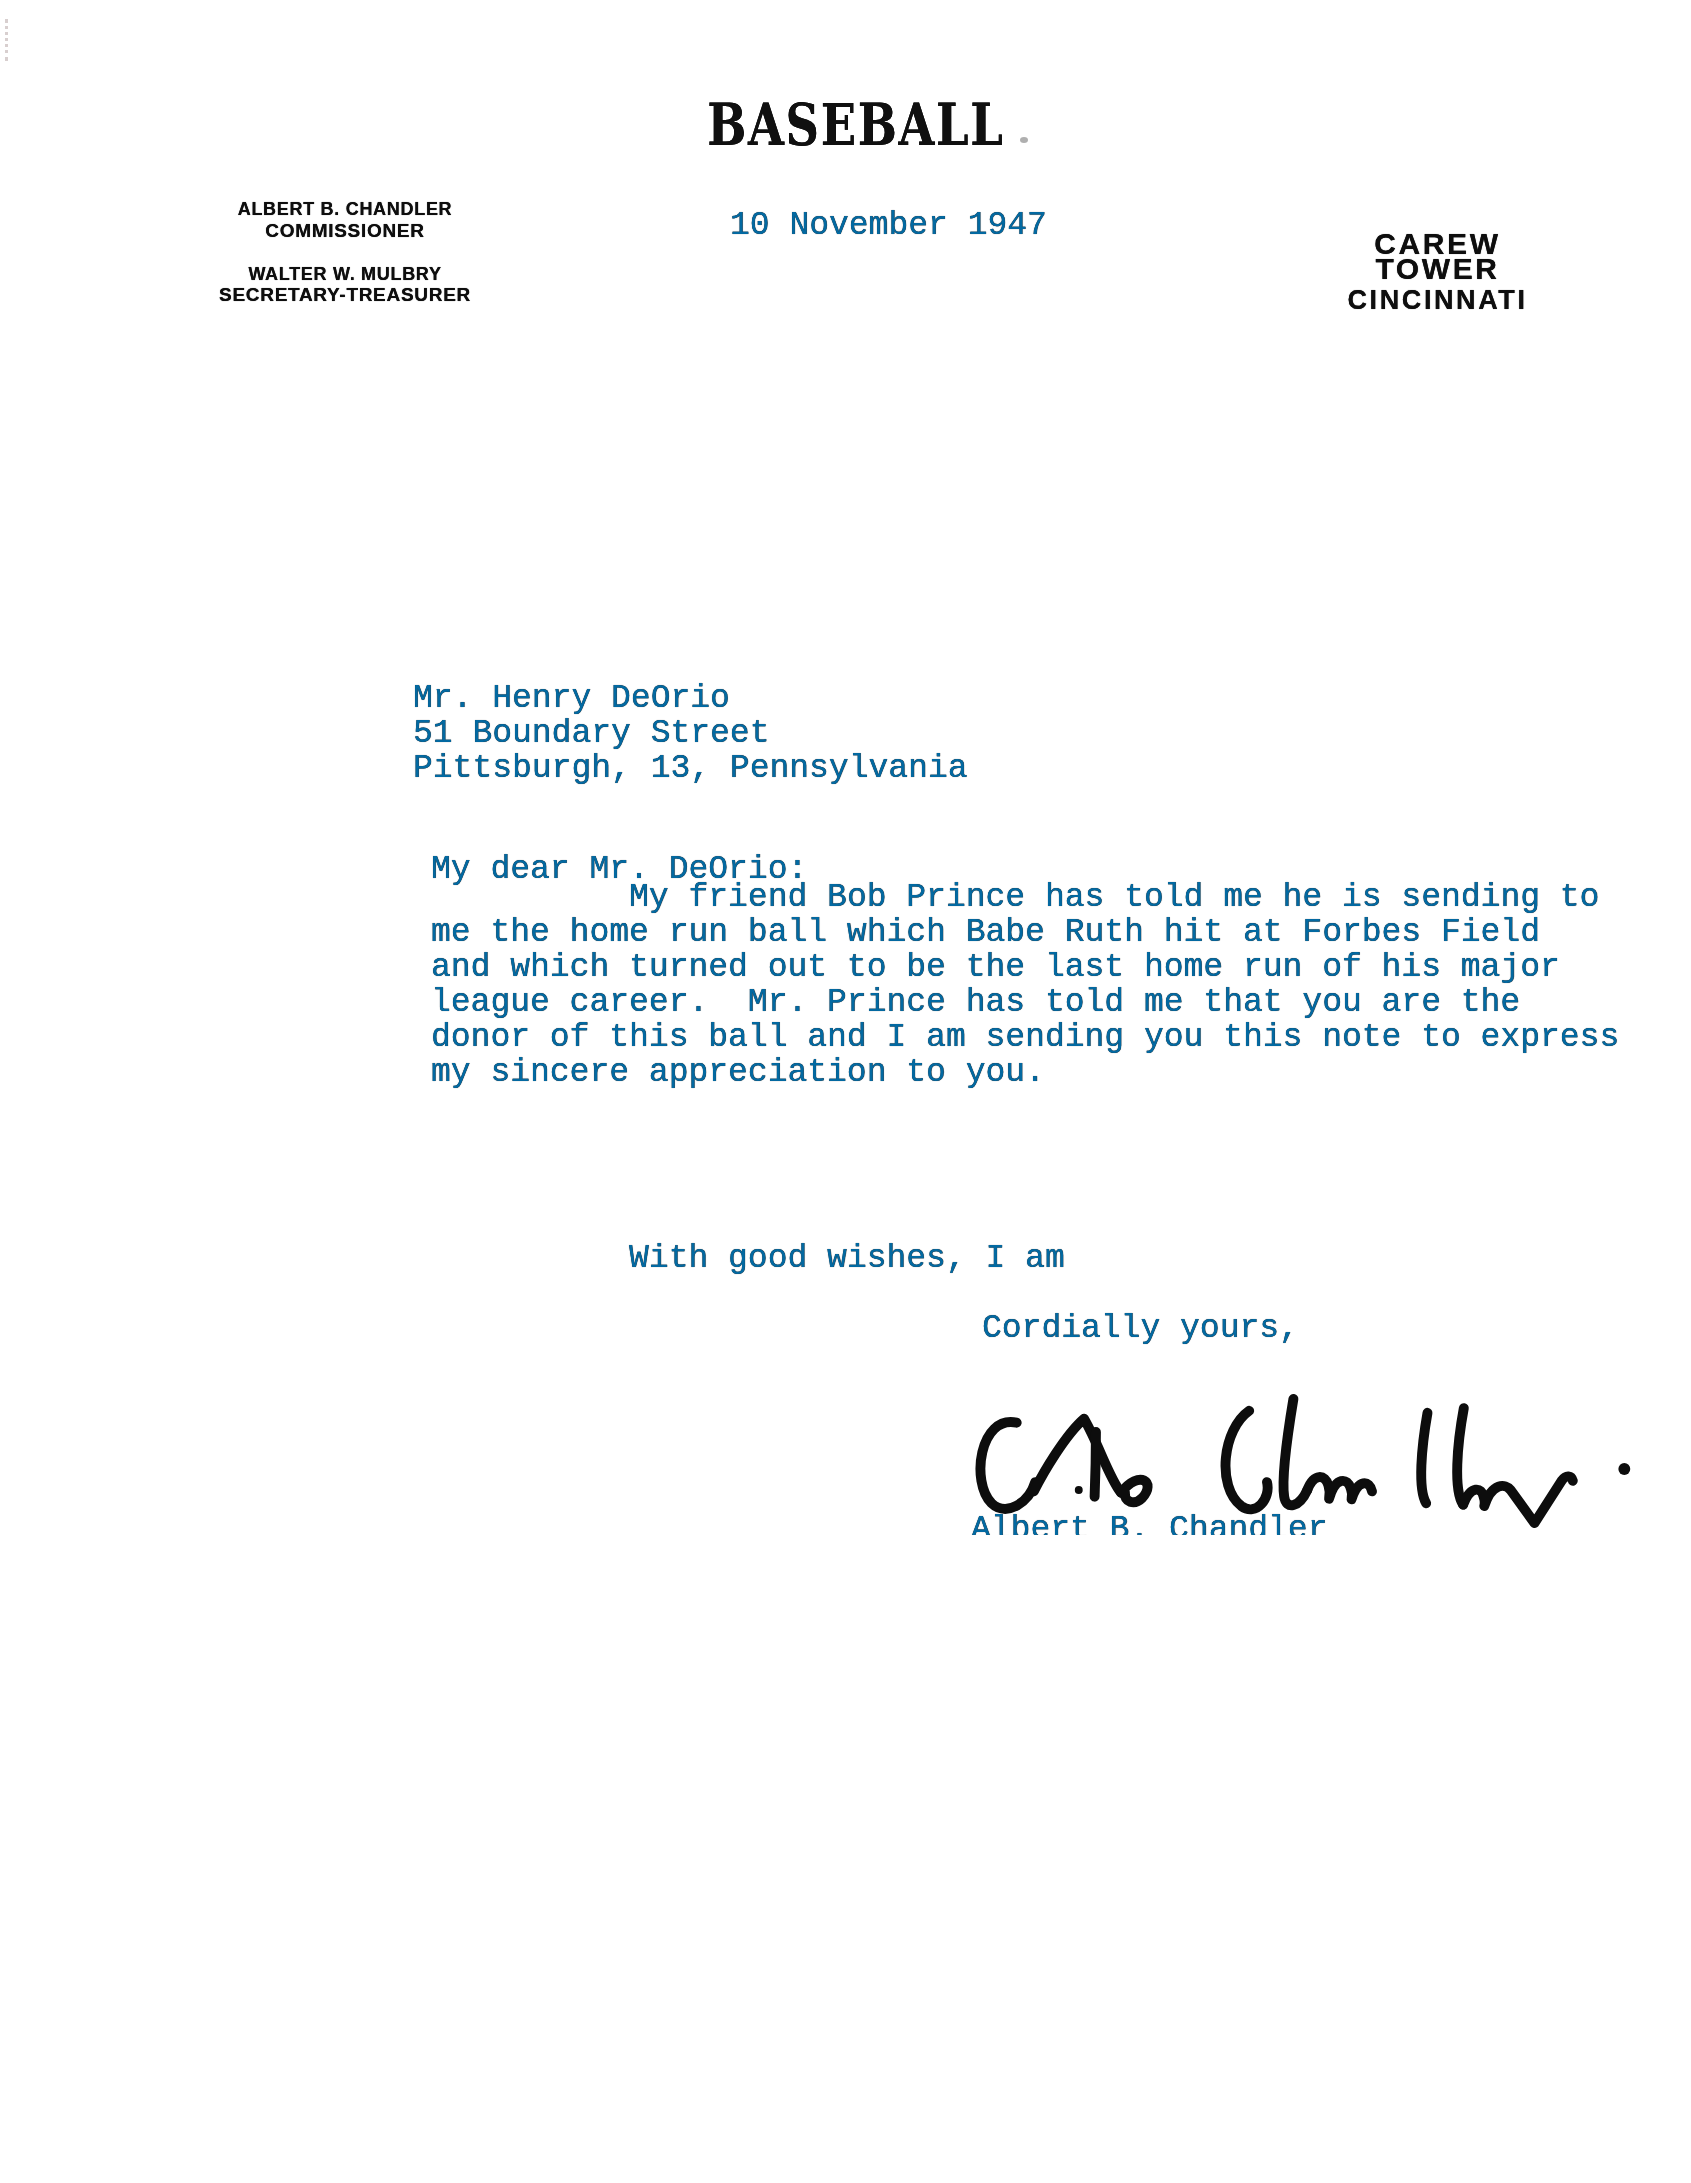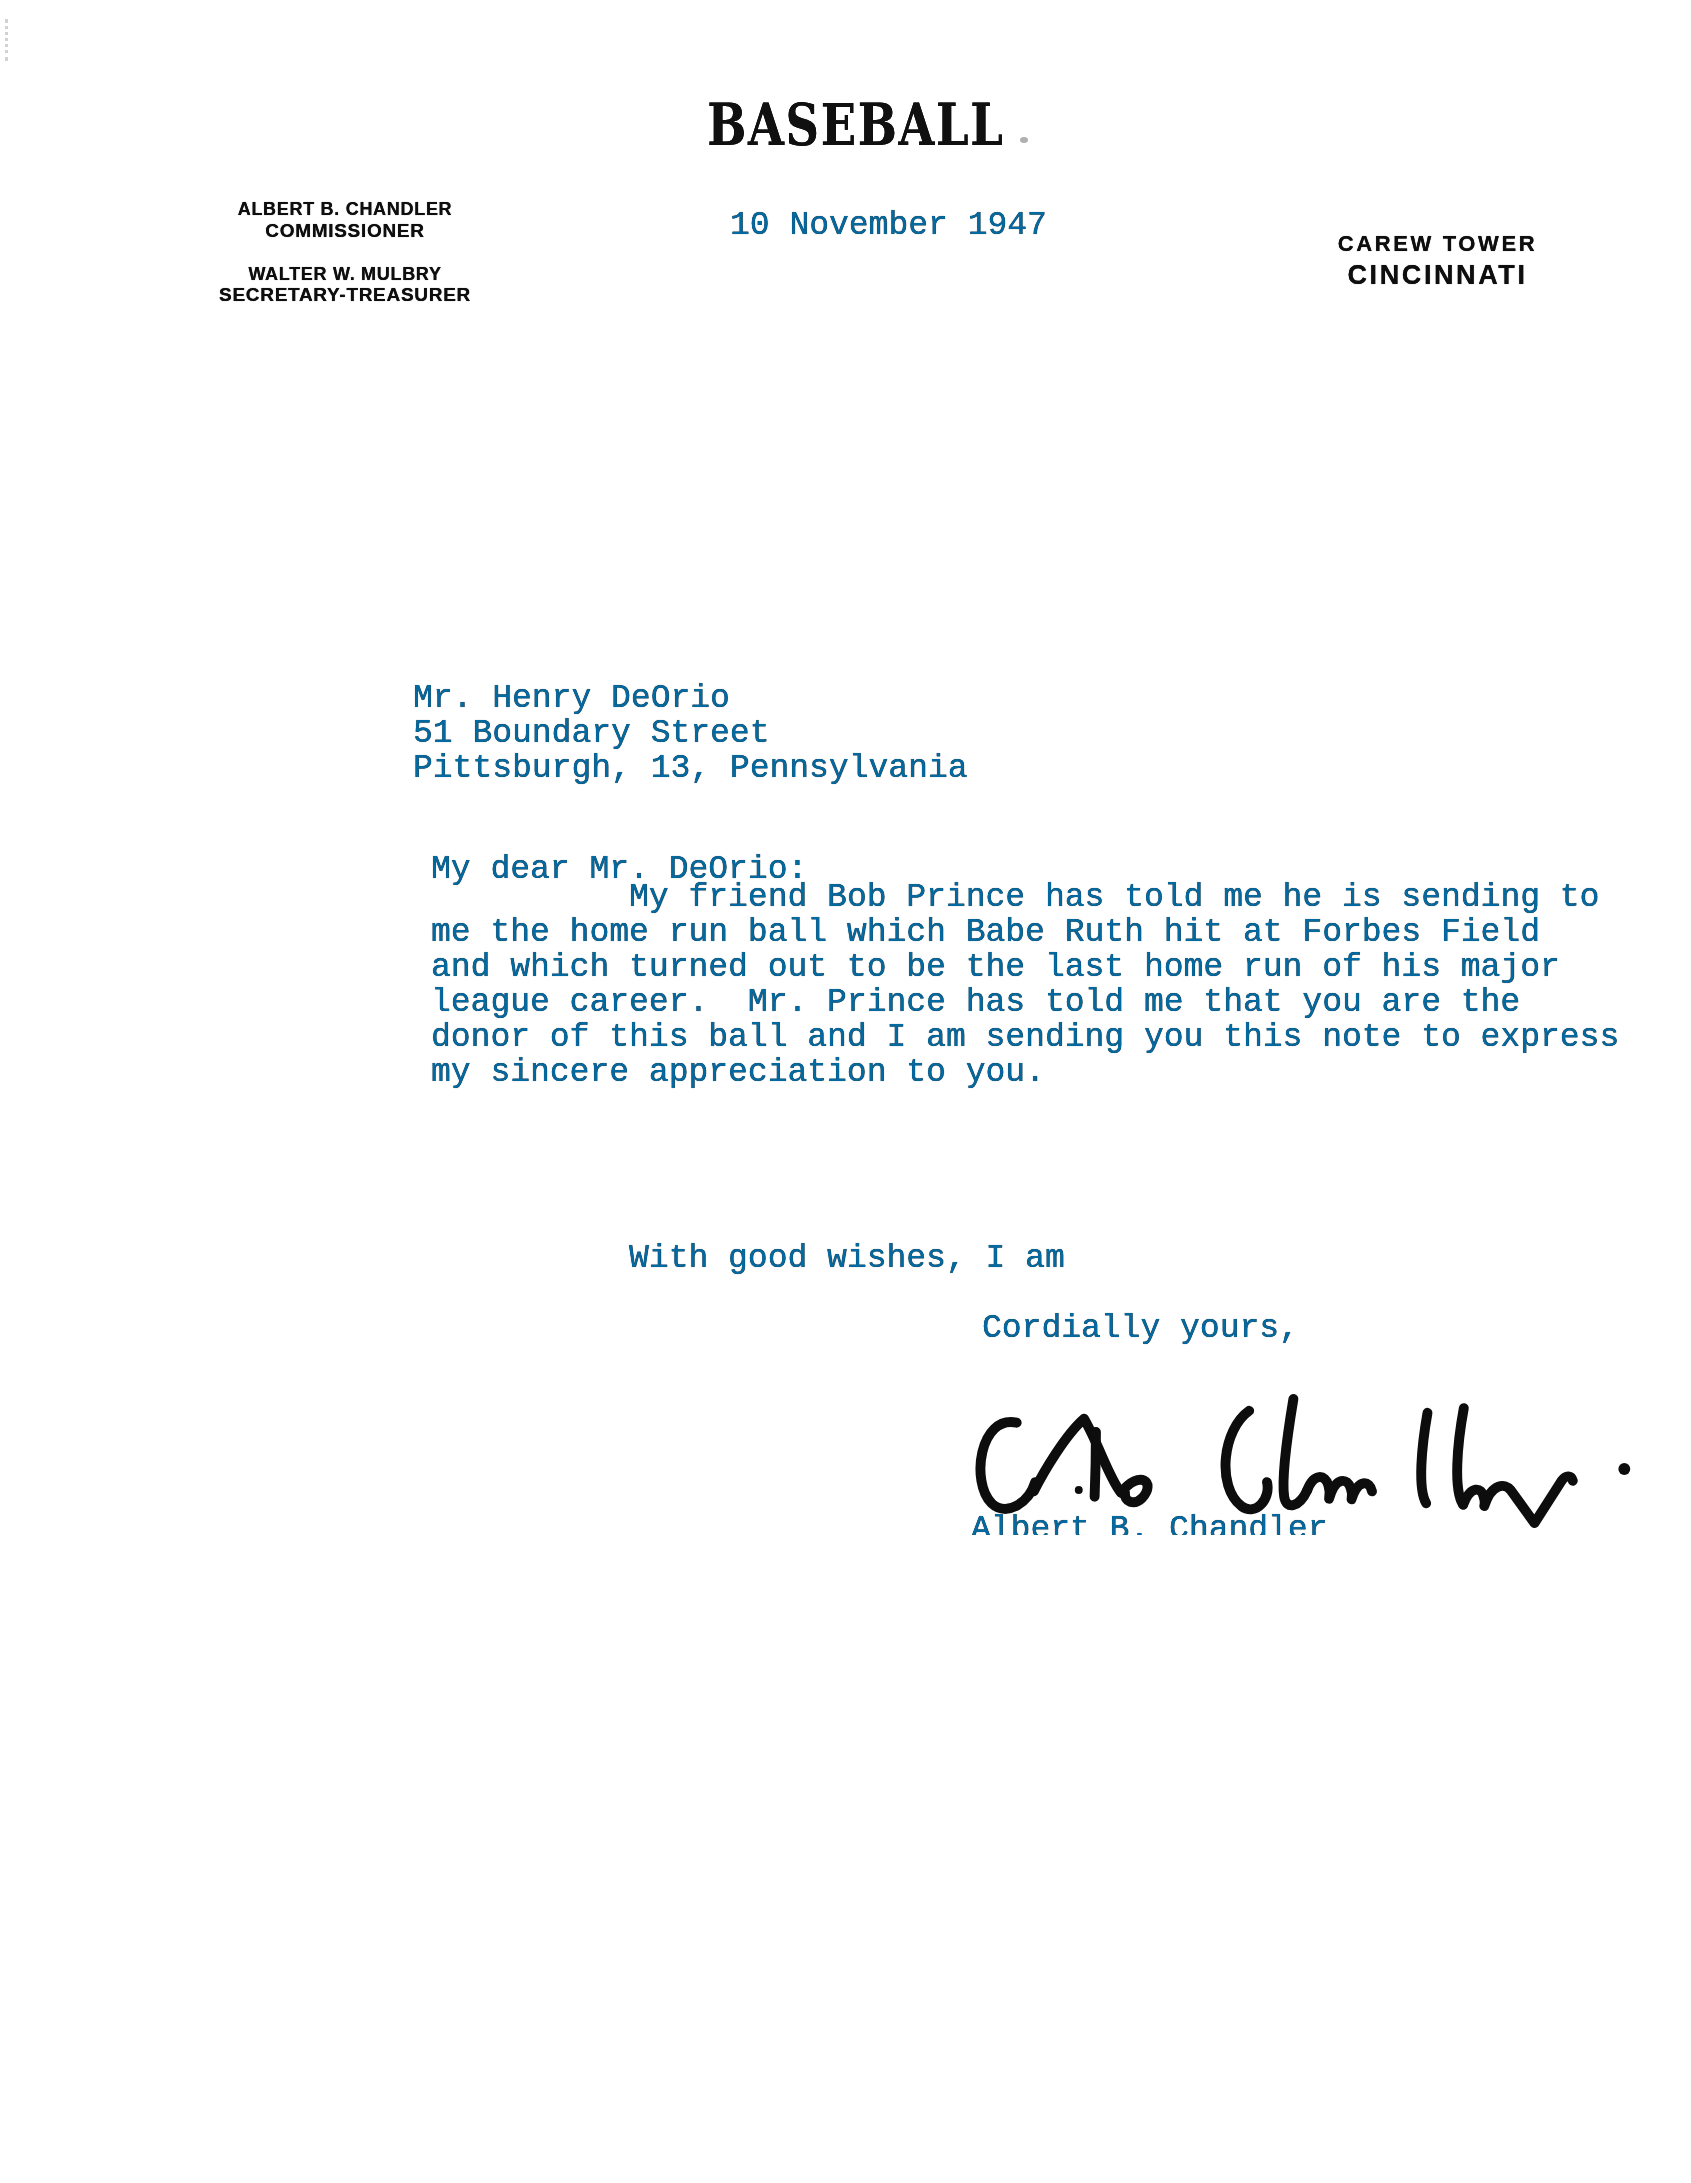--- a/index.html
+++ b/index.html
@@ -62,21 +62,21 @@
   .office-address {
     position: absolute;
     left: 1322px;
     top: 231px;
     width: 231px;
     text-align: center;
     color: #0e0e0e;
     font-weight: bold;
   }
   .office-address .building {
-    font-size: 22px;
+    font-size: 30px;
     letter-spacing: 2.6px;
     line-height: 25px;
     text-shadow: 0 0 0.7px #000;
   }
   .office-address .city {
     font-size: 27px;
     letter-spacing: 2.6px;
     line-height: 25px;
     margin-top: 6.6px;
     text-shadow: 0 0 0.7px #000;

